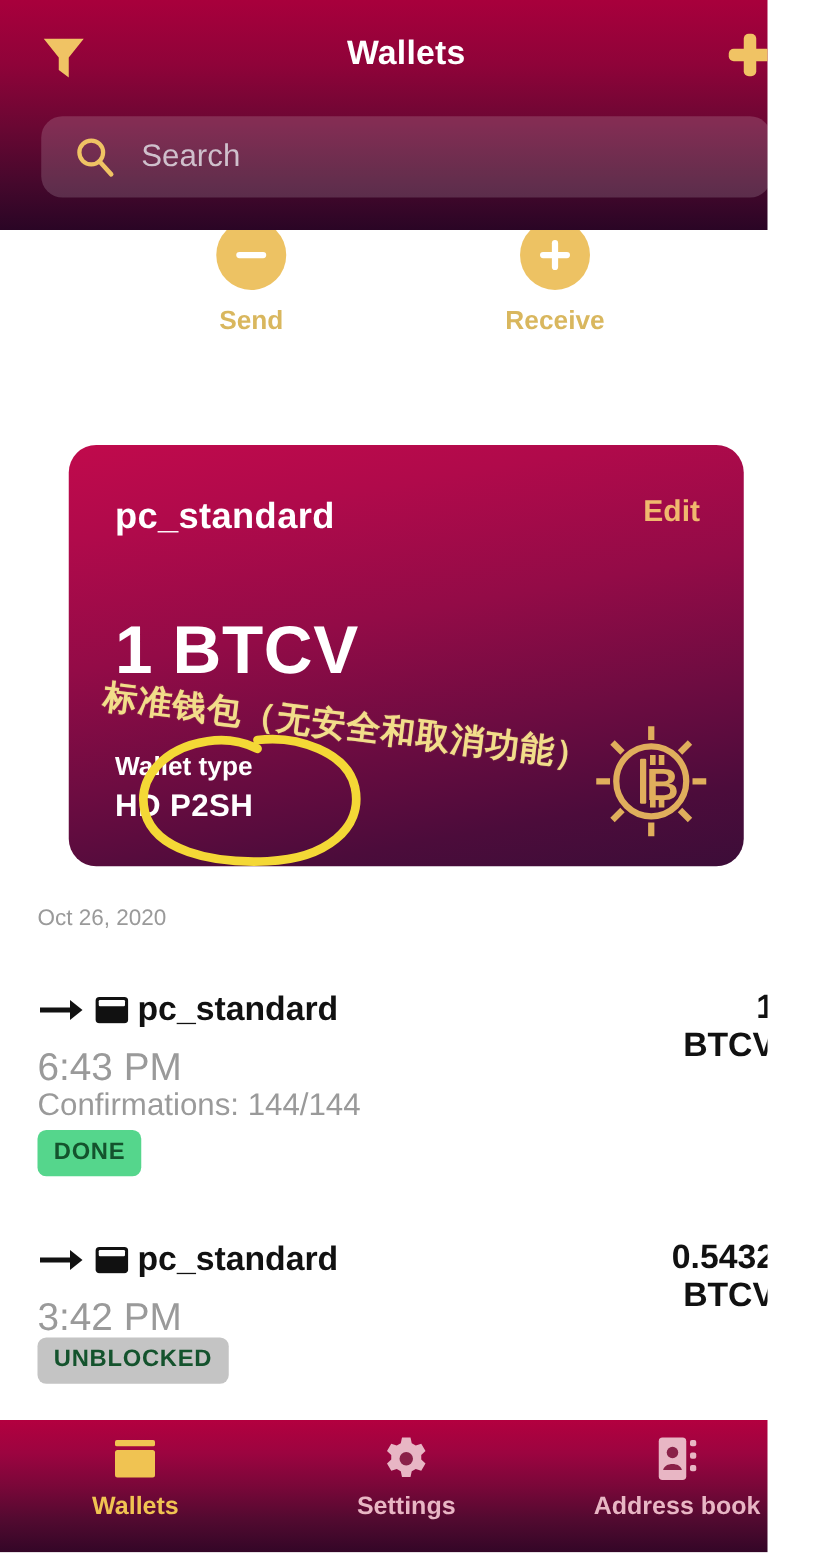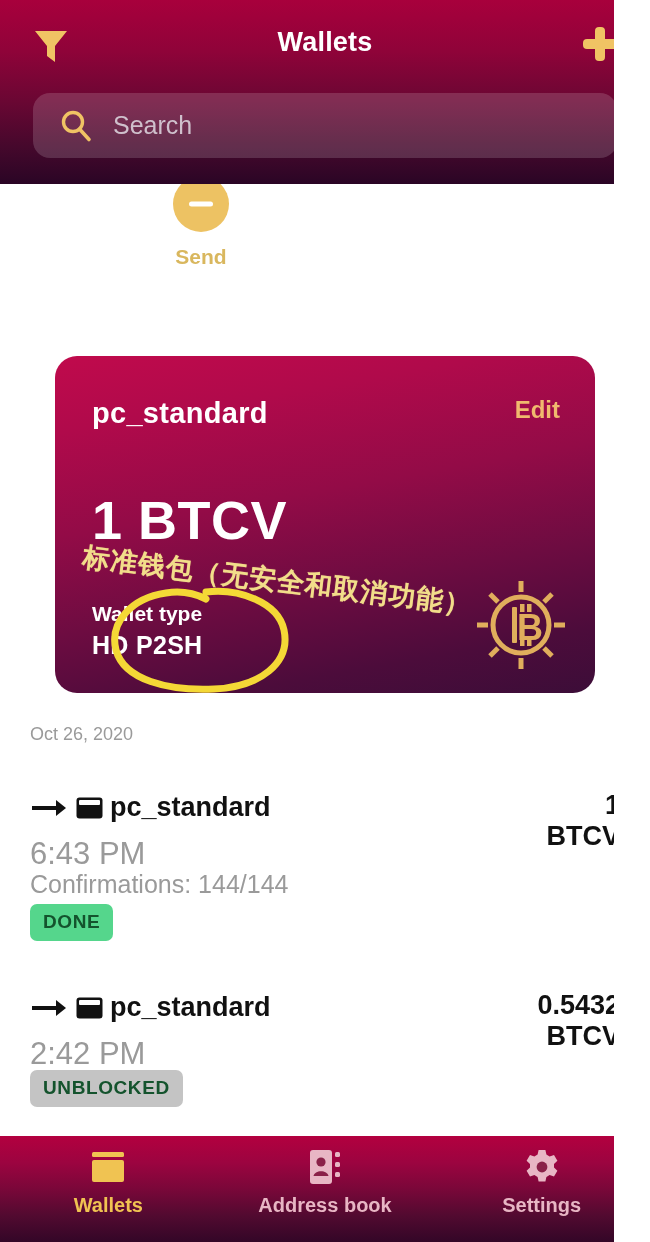--- a/index.html
+++ b/index.html
@@ -452,20 +452,24 @@
 
   <div class="content">
 
     <div class="actions">
 
       <div class="action action-send">
         <div class="action-circle"></div>
         <div class="action-label">Send</div>
       </div>
 
+      <div class="action action-receive">
+        <div class="action-circle plus"></div>
+        <div class="action-label">Receive</div>
+      </div>
     </div>
 
     <div class="wallet-card">
       <div class="card-name">pc_standard</div>
       <div class="card-edit">Edit</div>
       <div class="card-balance">1 BTCV</div>
       <div class="card-type-label">Wallet type</div>
       <div class="card-type-value">HD P2SH</div>
 
       <div class="card-logo">
@@ -539,21 +543,21 @@
           </svg>
         </span>
         <span class="tx-wallet-icon">
           <svg width="27" height="22" viewBox="0 0 27 22">
             <rect x="0.5" y="0.5" width="26" height="21" rx="3" fill="#111"></rect>
             <rect x="3" y="3" width="21" height="5" rx="1" fill="#fff"></rect>
           </svg>
         </span>
         <span class="tx-title">pc_standard</span>
       </div>
-      <div class="tx-time">2:42 PM</div>
+      <div class="tx-time">3:42 PM</div>
       <div class="tx-badge tx-badge-unblocked">UNBLOCKED</div>
       <div class="tx-amount">
         <span>0.5432</span>
         <span class="unit">BTCV</span>
       </div>
     </div>
 
   </div>
 
   <div class="bottom-nav">
@@ -561,39 +565,39 @@
     <div class="nav-item active">
       <div class="nav-icon">
         <svg width="36" height="34" viewBox="0 0 36 34">
           <rect x="2" y="2" width="32" height="5" rx="1.5" fill="#f0c352"></rect>
           <rect x="2" y="10" width="32" height="22" rx="2" fill="#f0c352"></rect>
         </svg>
       </div>
       <div class="nav-label">Wallets</div>
     </div>
 
+
+    <div class="nav-item">
+      <div class="nav-icon">
+        <svg width="36" height="36" viewBox="0 0 36 36">
+          <path d="M14.6 1 h6.8 l1 4.5 3.2 1.9 4.4-1.5 3.4 5.9 -3.4 3.1 0 3.7 3.4 3.1 -3.4 5.9 -4.4 -1.5 -3.2 1.9 -1 4.5 h-6.8 l-1 -4.5 -3.2 -1.9 -4.4 1.5 -3.4 -5.9 3.4 -3.1 0 -3.7 -3.4 -3.1 3.4 -5.9 4.4 1.5 3.2 -1.9 z" fill="#e8b6c4"></path>
+          <circle cx="18" cy="18" r="5.4" fill="#8a2148"></circle>
+        </svg>
+      </div>
+      <div class="nav-label">Settings</div>
+    </div>
 
     <div class="nav-item">
       <div class="nav-icon">
         <svg width="32" height="36" viewBox="0 0 32 36">
           <rect x="1" y="1" width="22" height="34" rx="3" fill="#e8b6c4"></rect>
           <circle cx="12" cy="13" r="4.6" fill="#8a2148"></circle>
           <path d="M4.5 27 C5.5 20.5 18.5 20.5 19.5 27 Z" fill="#8a2148"></path>
           <rect x="26" y="3" width="5" height="5" rx="1.6" fill="#e8b6c4"></rect>
           <rect x="26" y="13" width="5" height="5" rx="1.6" fill="#e8b6c4"></rect>
           <rect x="26" y="23" width="5" height="5" rx="1.6" fill="#e8b6c4"></rect>
         </svg>
       </div>
       <div class="nav-label">Address book</div>
     </div>
-
-    <div class="nav-item">
-      <div class="nav-icon">
-        <svg width="36" height="36" viewBox="0 0 36 36">
-          <path d="M14.6 1 h6.8 l1 4.5 3.2 1.9 4.4-1.5 3.4 5.9 -3.4 3.1 0 3.7 3.4 3.1 -3.4 5.9 -4.4 -1.5 -3.2 1.9 -1 4.5 h-6.8 l-1 -4.5 -3.2 -1.9 -4.4 1.5 -3.4 -5.9 3.4 -3.1 0 -3.7 -3.4 -3.1 3.4 -5.9 4.4 1.5 3.2 -1.9 z" fill="#e8b6c4"></path>
-          <circle cx="18" cy="18" r="5.4" fill="#8a2148"></circle>
-        </svg>
-      </div>
-      <div class="nav-label">Settings</div>
-    </div>
   </div>
 
 </div>
 
 </body></html>

